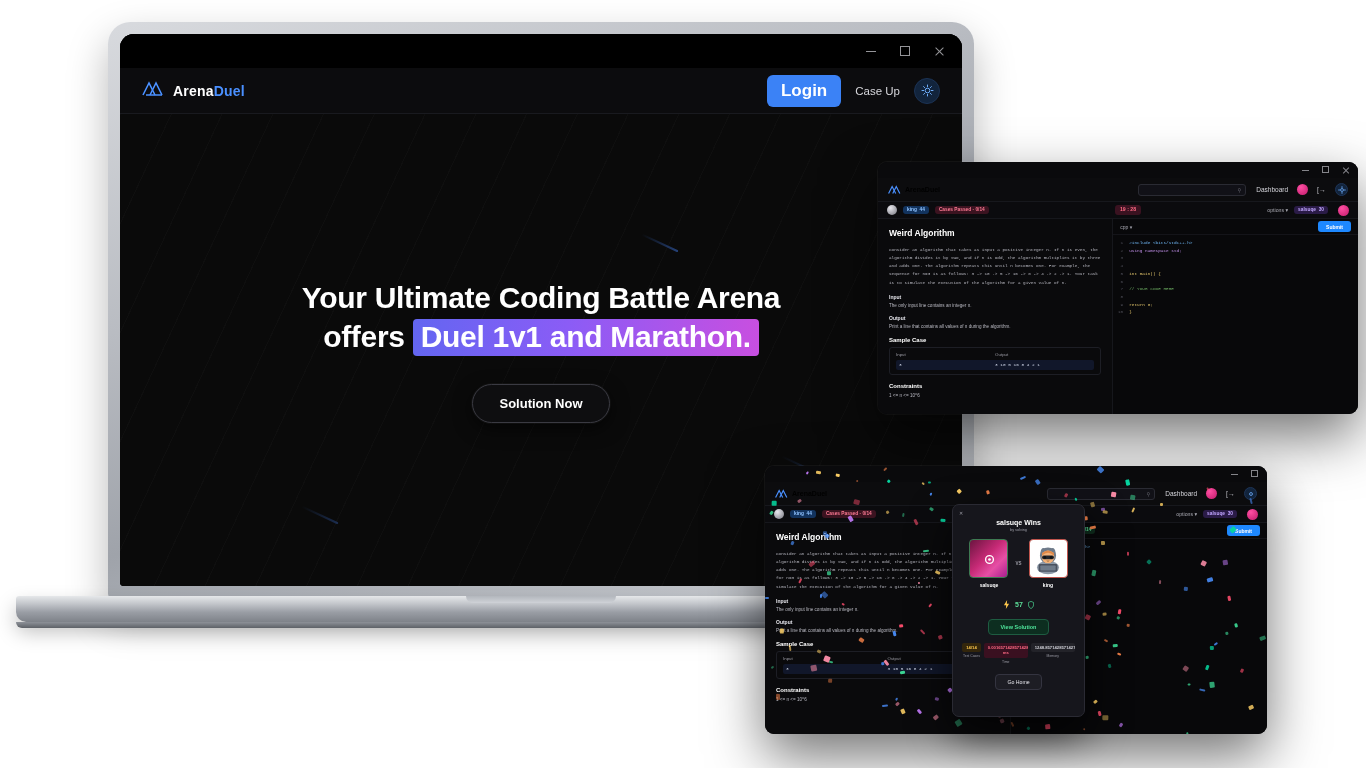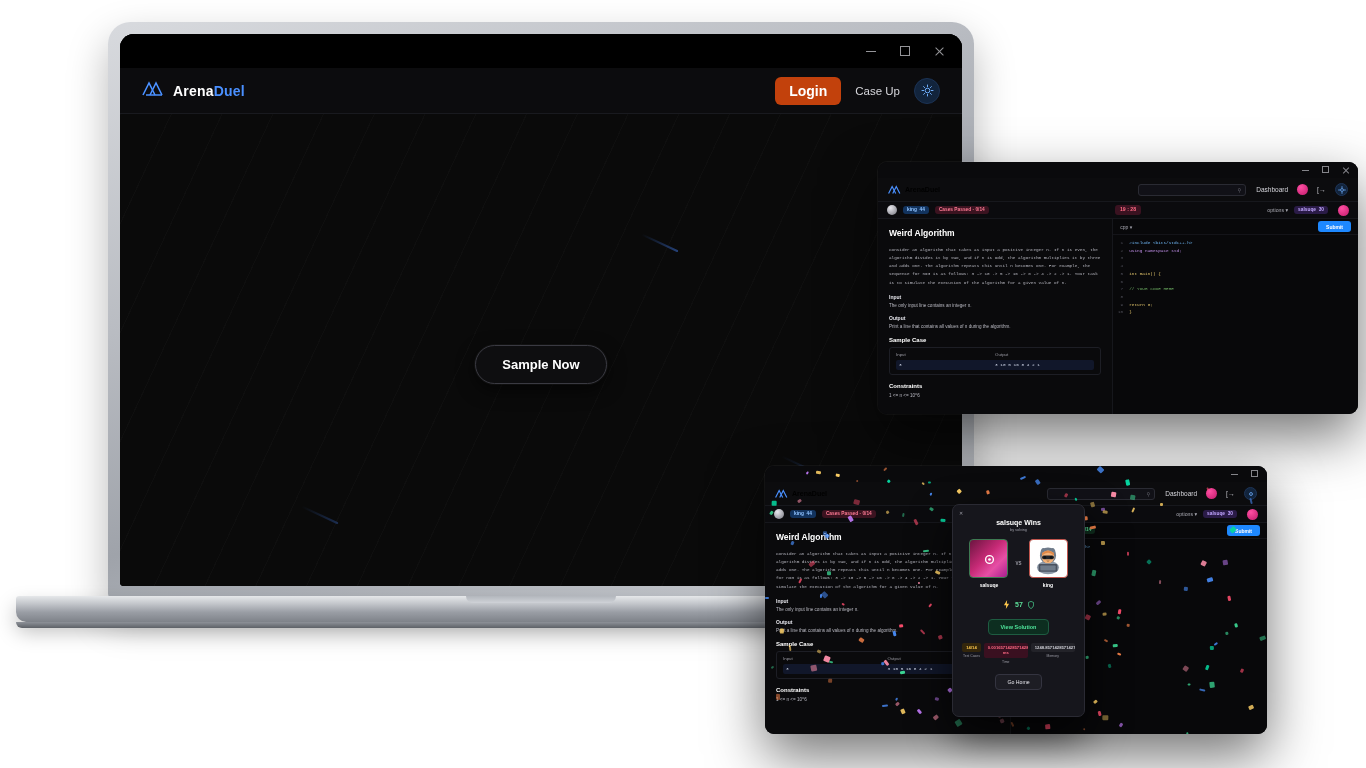--- a/index.html
+++ b/index.html
@@ -58,22 +58,22 @@
   .navbar {
     height: 46px; display: flex; align-items: center; padding: 0 22px;
     background: #0c0c0e; border-bottom: 1px solid #191a1f;
   }
   .brand { display: flex; align-items: center; gap: 9px; }
   .brand-name { font-size: 14px; font-weight: 700; letter-spacing: .2px; }
   .brand-name .a { color: #fff; }
   .brand-name .d { color: #4a90ff; }
   .nav-right { margin-left: auto; display: flex; align-items: center; gap: 14px; }
   .btn-login {
-    background: #c2410c; color: #fff; border: none; border-radius: 6px;
-    font-size: 14px; font-weight: 600; padding: 6px 14px; cursor: pointer;
+    background: #3b82f6; color: #fff; border: none; border-radius: 6px;
+    font-size: 17px; font-weight: 600; padding: 6px 14px; cursor: pointer;
     font-family: inherit;
   }
   .btn-signup { background: none; border: none; color: #d7d7dc; font-size: 11.5px;
                 cursor: pointer; font-family: inherit; }
   .theme-toggle {
     width: 26px; height: 26px; border-radius: 50%; background: #12243c;
     display: flex; align-items: center; justify-content: center; cursor: pointer;
     border: 1px solid #1c3355;
   }
 
@@ -282,21 +282,25 @@
                   </g>
                 </svg>
               </div>
             </div>
           </div>
 
           <div class="hero">
             <div class="hero-streak" style="left:520px; top:128px;"></div>
             <div class="hero-streak" style="left:180px; top:400px; opacity:.35;"></div>
             <div class="hero-streak" style="left:660px; top:350px; opacity:.3;"></div>
-            <button class="btn-compete">Sample Now</button>
+            <h1>
+              <span>Your Ultimate Coding Battle Arena</span><br>
+              <span>offers </span><span class="hl">Duel 1v1 and Marathon.</span>
+            </h1>
+            <button class="btn-compete">Solution Now</button>
           </div>
 
         </div>
       </div>
     </div>
     <div class="laptop-base"></div>
     <div class="laptop-foot"></div>
   </div>
 
   <div class="float-win" id="win-editor">

